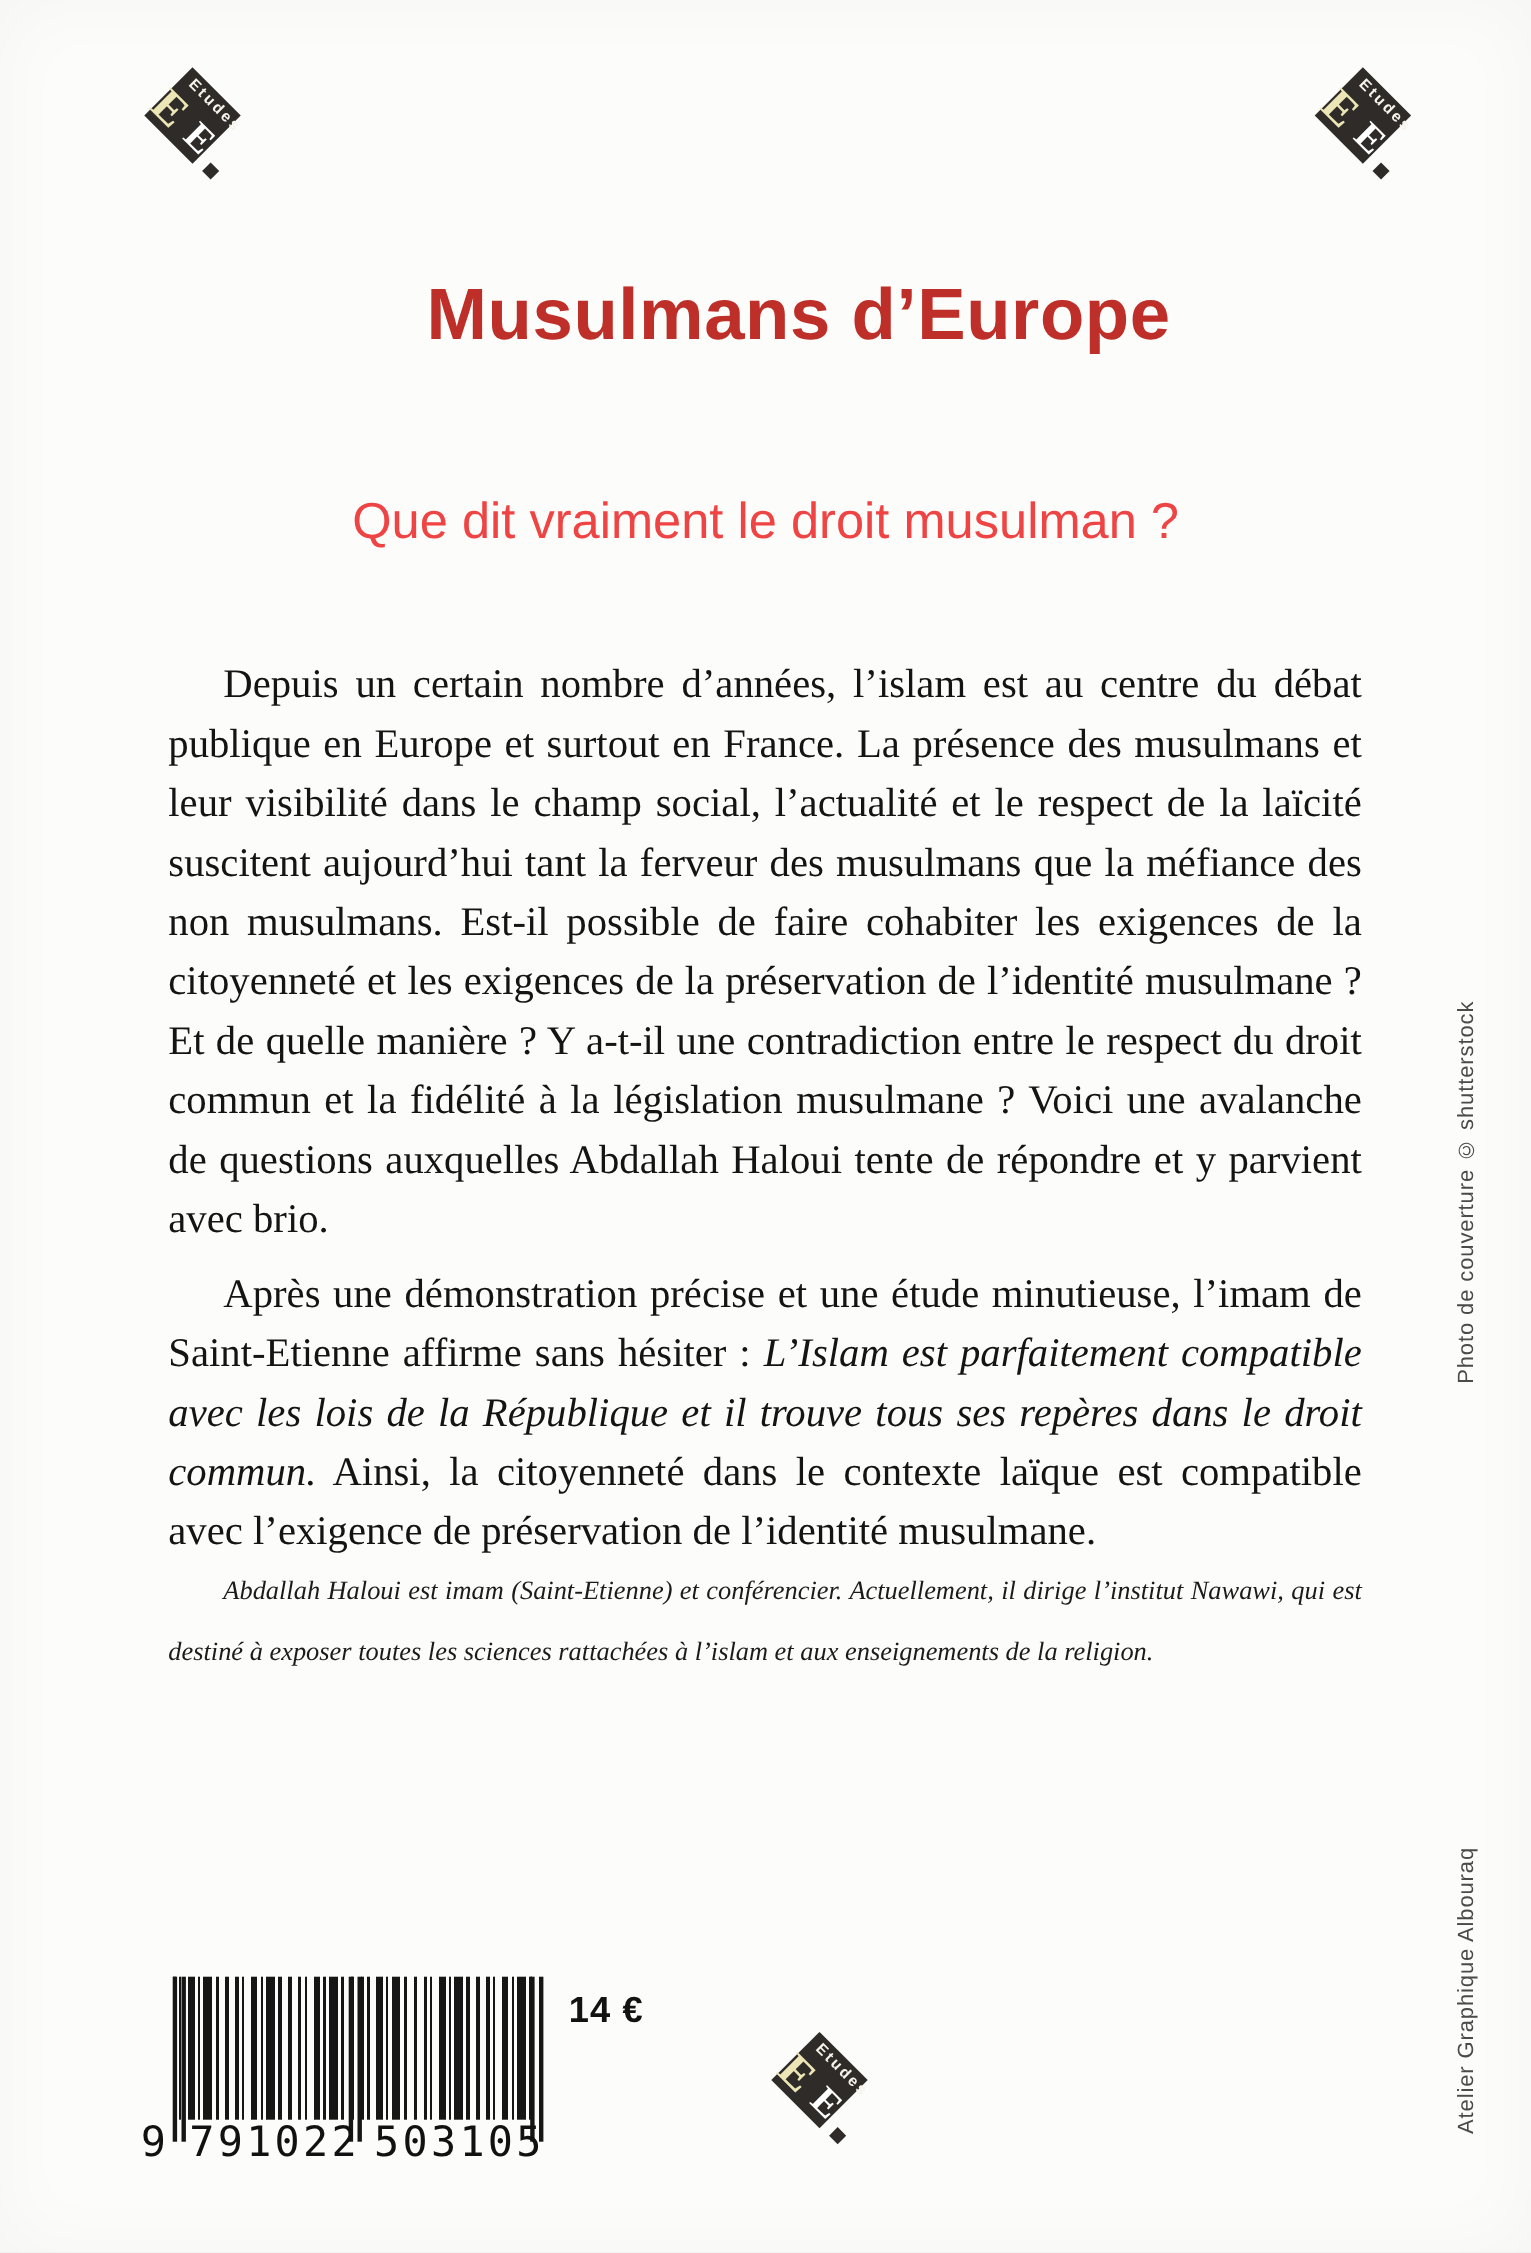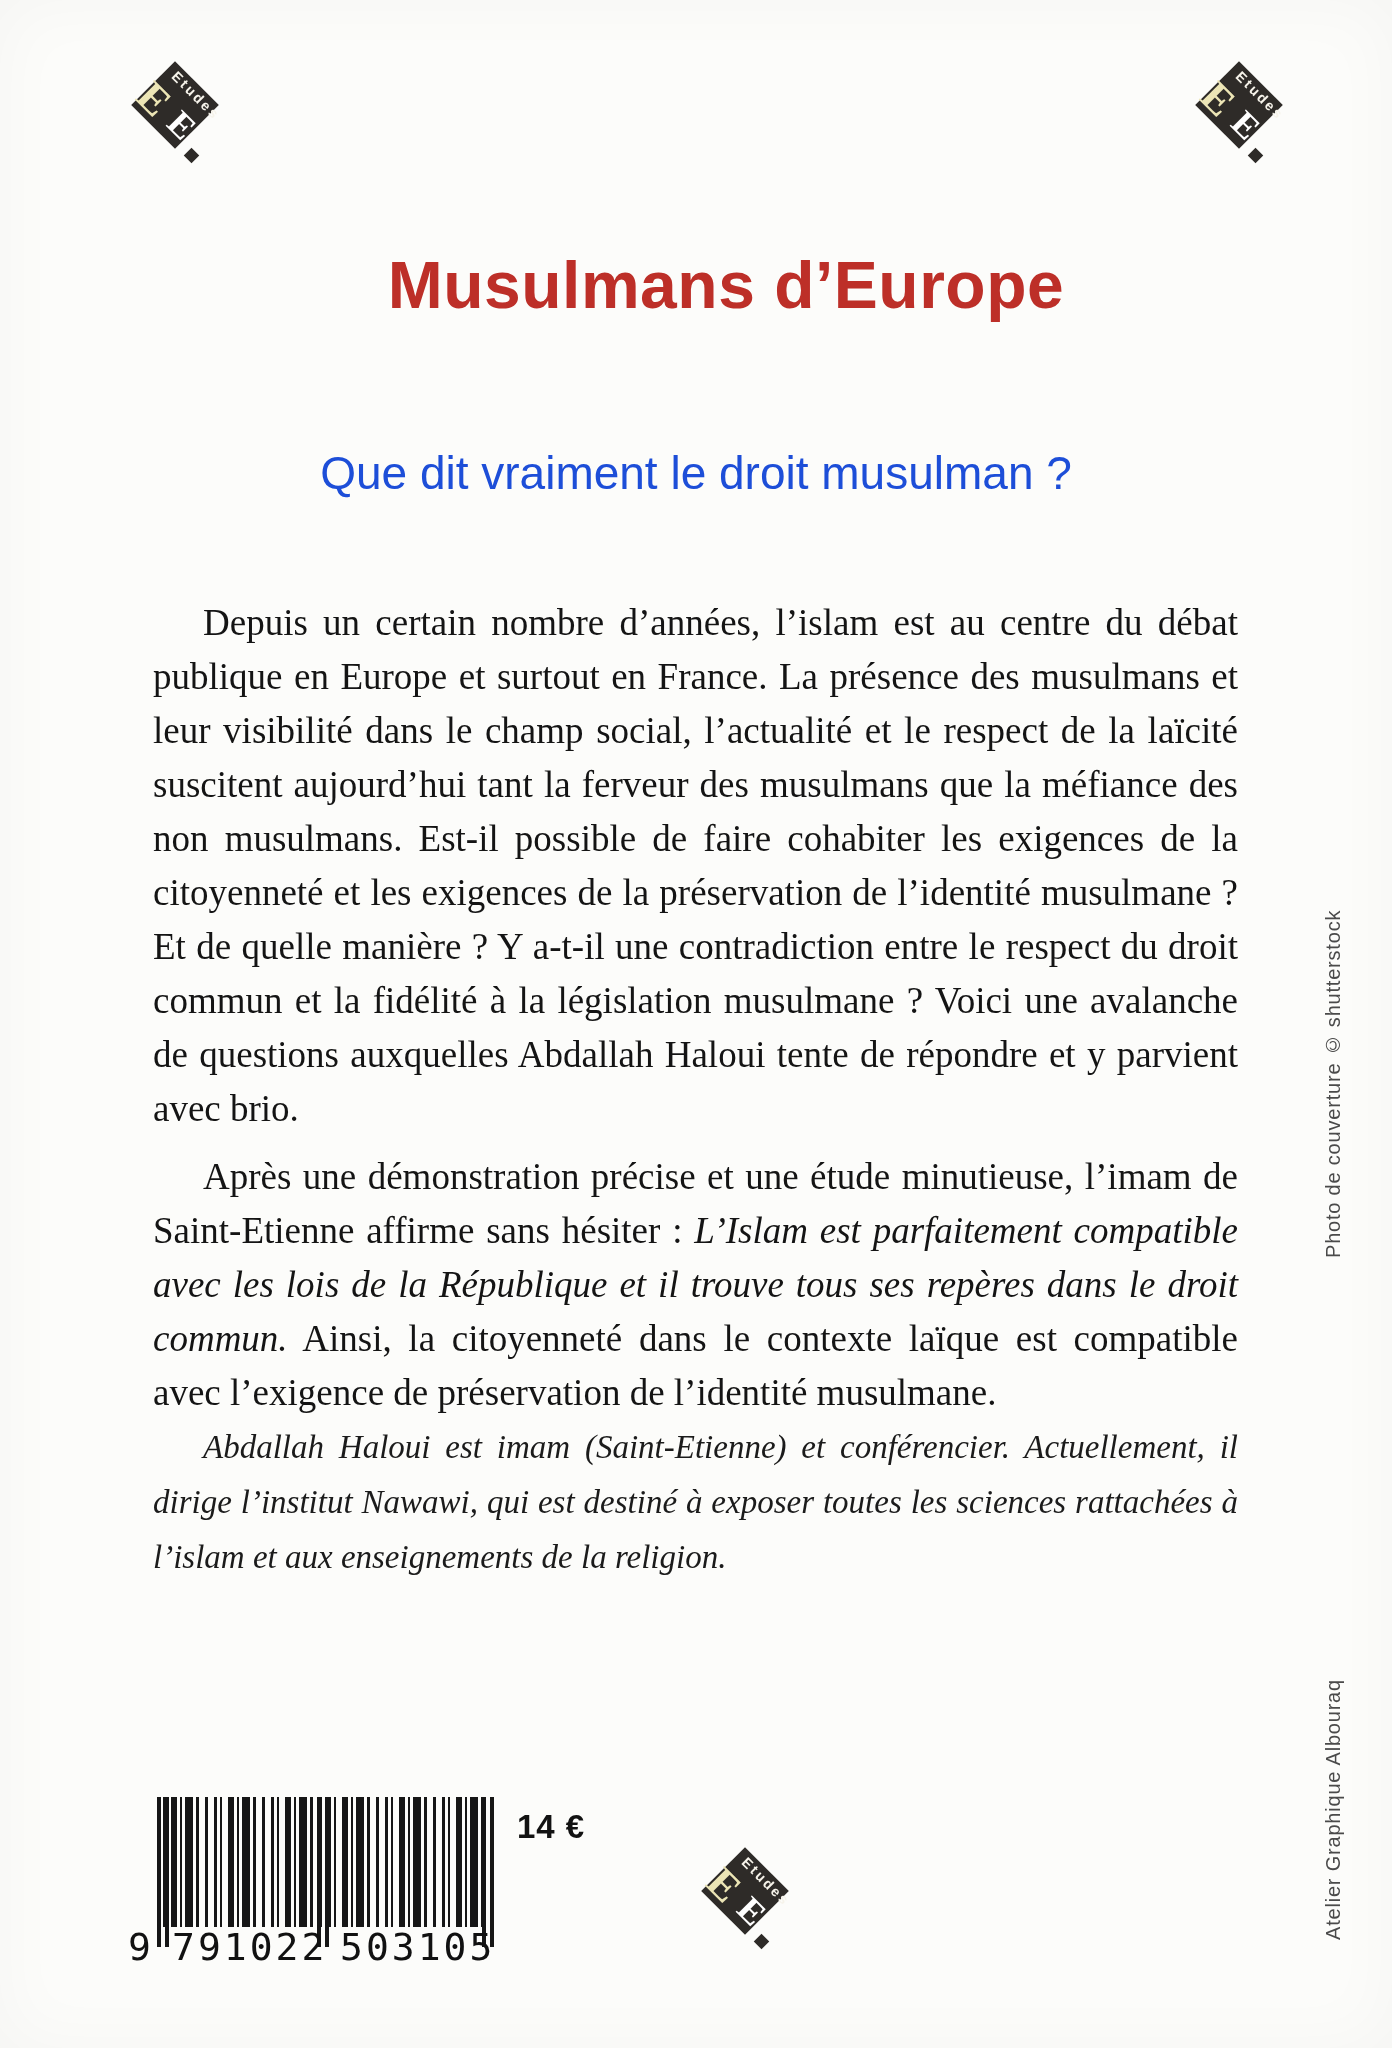--- a/index.html
+++ b/index.html
@@ -44,36 +44,36 @@
     text-align:center;font-size:54px;font-weight:700;color:#2b2b2b;
     letter-spacing:1px;
   }
   .title-red{
     position:absolute;left:0;top:234px;width:1392px;
     text-align:center;font-size:66px;line-height:102px;font-weight:700;
     color:#bd2f28;letter-spacing:0.5px;padding-left:30px;
   }
   .subtitle{
     position:absolute;left:0;top:446px;width:1392px;
-    text-align:center;font-size:46px;font-weight:400;color:#1d4ed8;
+    text-align:center;font-size:46px;font-weight:400;color:#ef4444;
   }
 
   
   .bodytext{
     position:absolute;left:153px;top:596px;width:1085px;
     font-family:"Liberation Serif", serif;
     font-size:37px;line-height:54px;color:#141414;
     text-align:justify;
   }
   .bodytext p{margin:0;text-indent:50px;}
   .bodytext p.p2{margin-top:14px;}
   .bodytext em{font-style:italic;}
   .bio{
     margin-top:42px;
-    font-style:italic;font-size:33px;line-height:55px;color:#1b1b1b;
+    font-style:italic;font-size:24px;line-height:55px;color:#1b1b1b;
   }
 
   
   .barcode{position:absolute;left:128px;top:1797px;width:380px;height:182px;}
   .barcode .bars{
     position:absolute;left:29px;top:0;width:333px;height:130px;
     background-image:repeating-linear-gradient(90deg,
       #161616 0px,#161616 3px,
       #fcfcfa 3px,#fcfcfa 6px,
       #161616 6px,#161616 8px,

